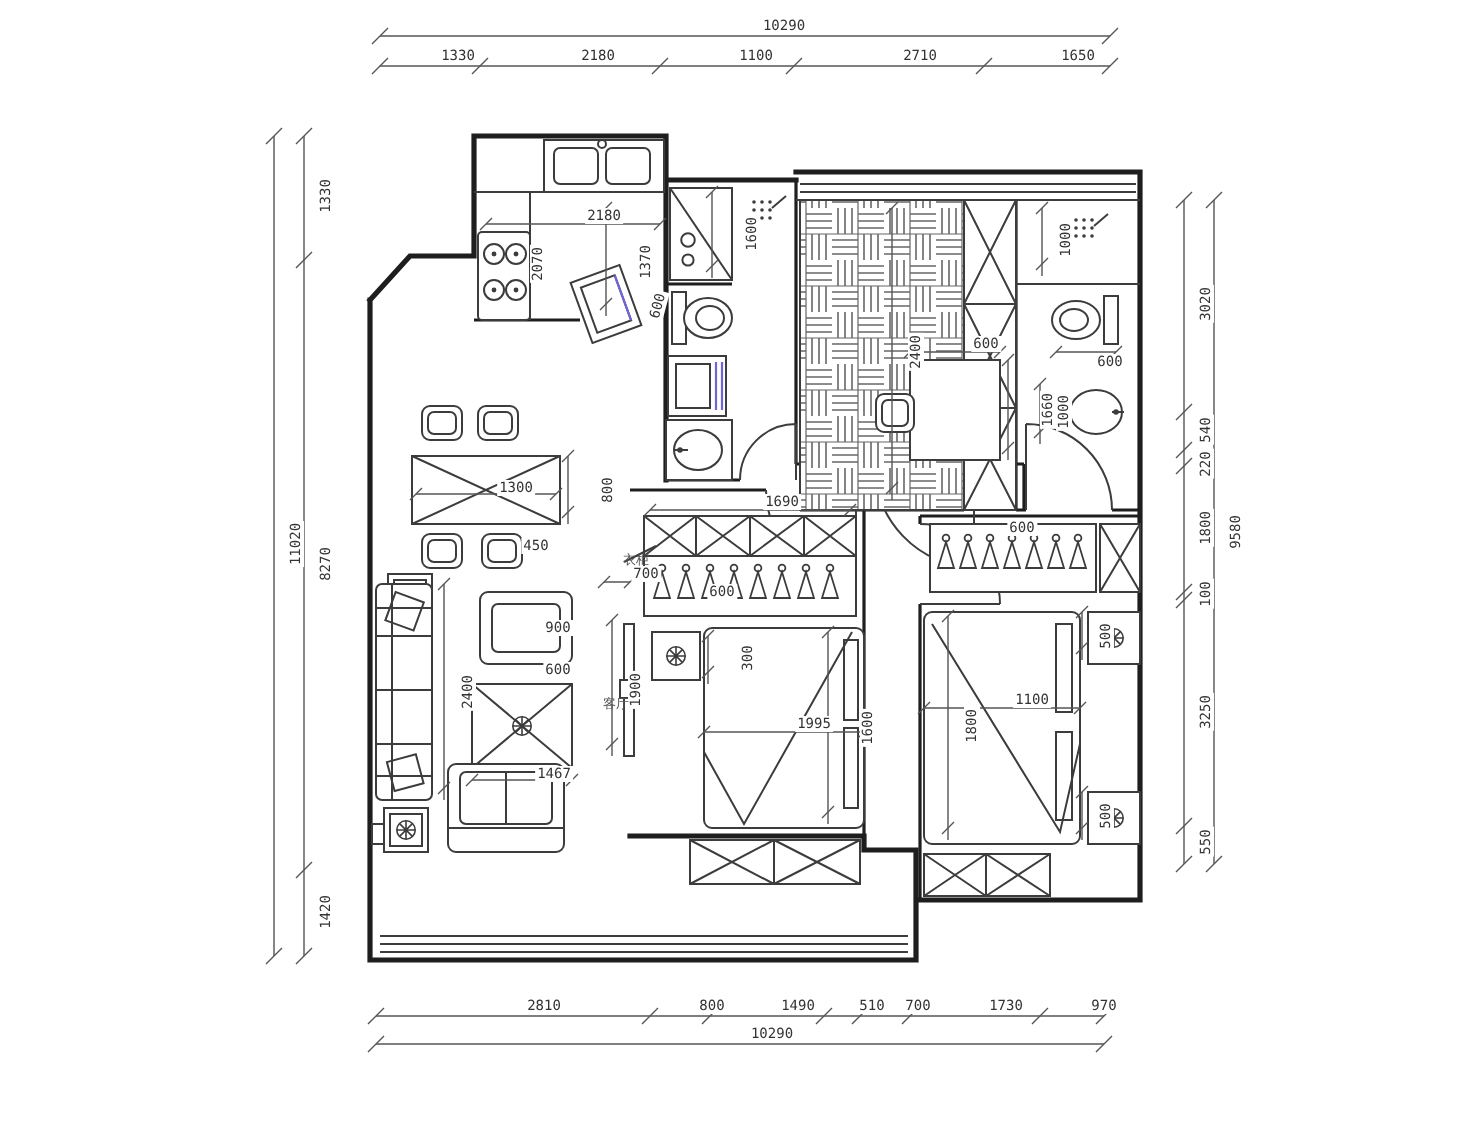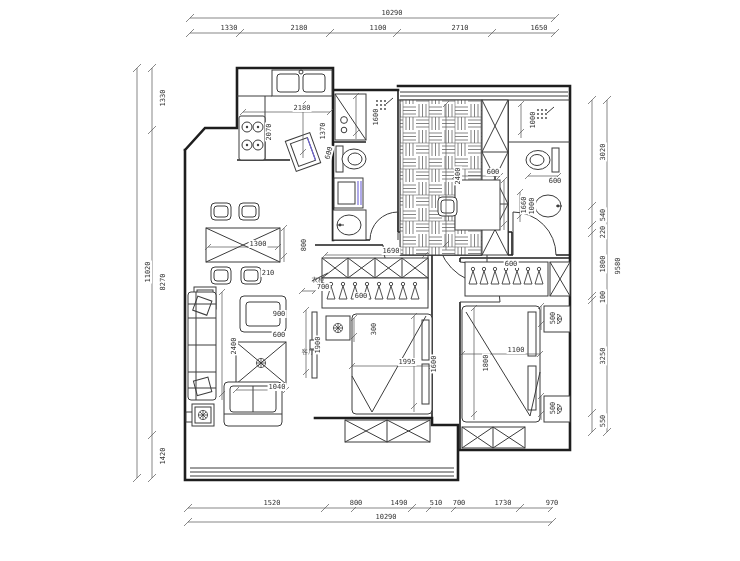--- a/index.html
+++ b/index.html
@@ -308,21 +308,21 @@
   </g>
 </svg>
 
 <div id="labels">
       <span class="dim" style="left: 376px; top: 13px;">10290</span>
       <span class="dim" style="left: 213px; top: 28px;">1330</span>
       <span class="dim" style="left: 283px; top: 28px;">2180</span>
       <span class="dim" style="left: 362px; top: 28px;">1100</span>
       <span class="dim" style="left: 444px; top: 28px;">2710</span>
       <span class="dim" style="left: 523px; top: 28px;">1650</span>
-      <span class="dim" style="left: 256px; top: 503px;">1520</span>
+      <span class="dim" style="left: 256px; top: 503px;">2810</span>
       <span class="dim" style="left: 340px; top: 503px;">800</span>
       <span class="dim" style="left: 383px; top: 503px; text-align: right;">1490</span>
       <span class="dim" style="left: 420px; top: 503px;">510</span>
       <span class="dim" style="left: 443px; top: 503px;">700</span>
       <span class="dim" style="left: 487px; top: 503px;">1730</span>
       <span class="dim" style="left: 536px; top: 503px;">970</span>
       <span class="dim" style="left: 370px; top: 517px;">10290</span>
       <span class="dim" style="left: 147px; top: 98px; transform: translate(-50%, -50%) rotate(-90deg);">1330</span>
       <span class="dim" style="left: 147px; top: 282px; transform: translate(-50%, -50%) rotate(-90deg);">8270</span>
       <span class="dim" style="left: 147px; top: 456px; transform: translate(-50%, -50%) rotate(-90deg);">1420</span>
@@ -353,21 +353,21 @@
       <span class="dim" style="left: 358px; top: 329px; transform: translate(-50%, -50%) rotate(-90deg);">300</span>
       <span class="dim" style="left: 302px; top: 345px; transform: translate(-50%, -50%) rotate(-90deg);">1900</span>
       <span class="dim" style="left: 391px; top: 362px;">1995</span>
       <span class="dim" style="left: 418px; top: 364px; transform: translate(-50%, -50%) rotate(-90deg);">1600</span>
       <span class="dim" style="left: 500px; top: 350px;">1100</span>
       <span class="dim" style="left: 470px; top: 363px; transform: translate(-50%, -50%) rotate(-90deg);">1800</span>
       <span class="dim" style="left: 537px; top: 318px; transform: translate(-50%, -50%) rotate(-90deg);">500</span>
       <span class="dim" style="left: 537px; top: 408px; transform: translate(-50%, -50%) rotate(-90deg);">500</span>
       <span class="dim" style="left: 242px; top: 244px;">1300</span>
       <span class="dim" style="left: 288px; top: 245px; transform: translate(-50%, -50%) rotate(-90deg);">800</span>
-      <span class="dim" style="left: 252px; top: 273px;">210</span>
+      <span class="dim" style="left: 252px; top: 273px;">450</span>
       <span class="dim" style="left: 263px; top: 314px;">900</span>
       <span class="dim" style="left: 263px; top: 335px;">600</span>
-      <span class="dim" style="left: 261px; top: 387px;">1040</span>
+      <span class="dim" style="left: 261px; top: 387px;">1467</span>
       <span class="dim" style="left: 218px; top: 346px; transform: translate(-50%, -50%) rotate(-90deg);">2400</span>
       <span class="dim note" style="left: 302px; top: 280px;">衣柜</span>
       <span class="dim note" style="left: 292px; top: 352px; text-align: center;">客厅</span>
     </div>
 </div>
 
 </body></html>

